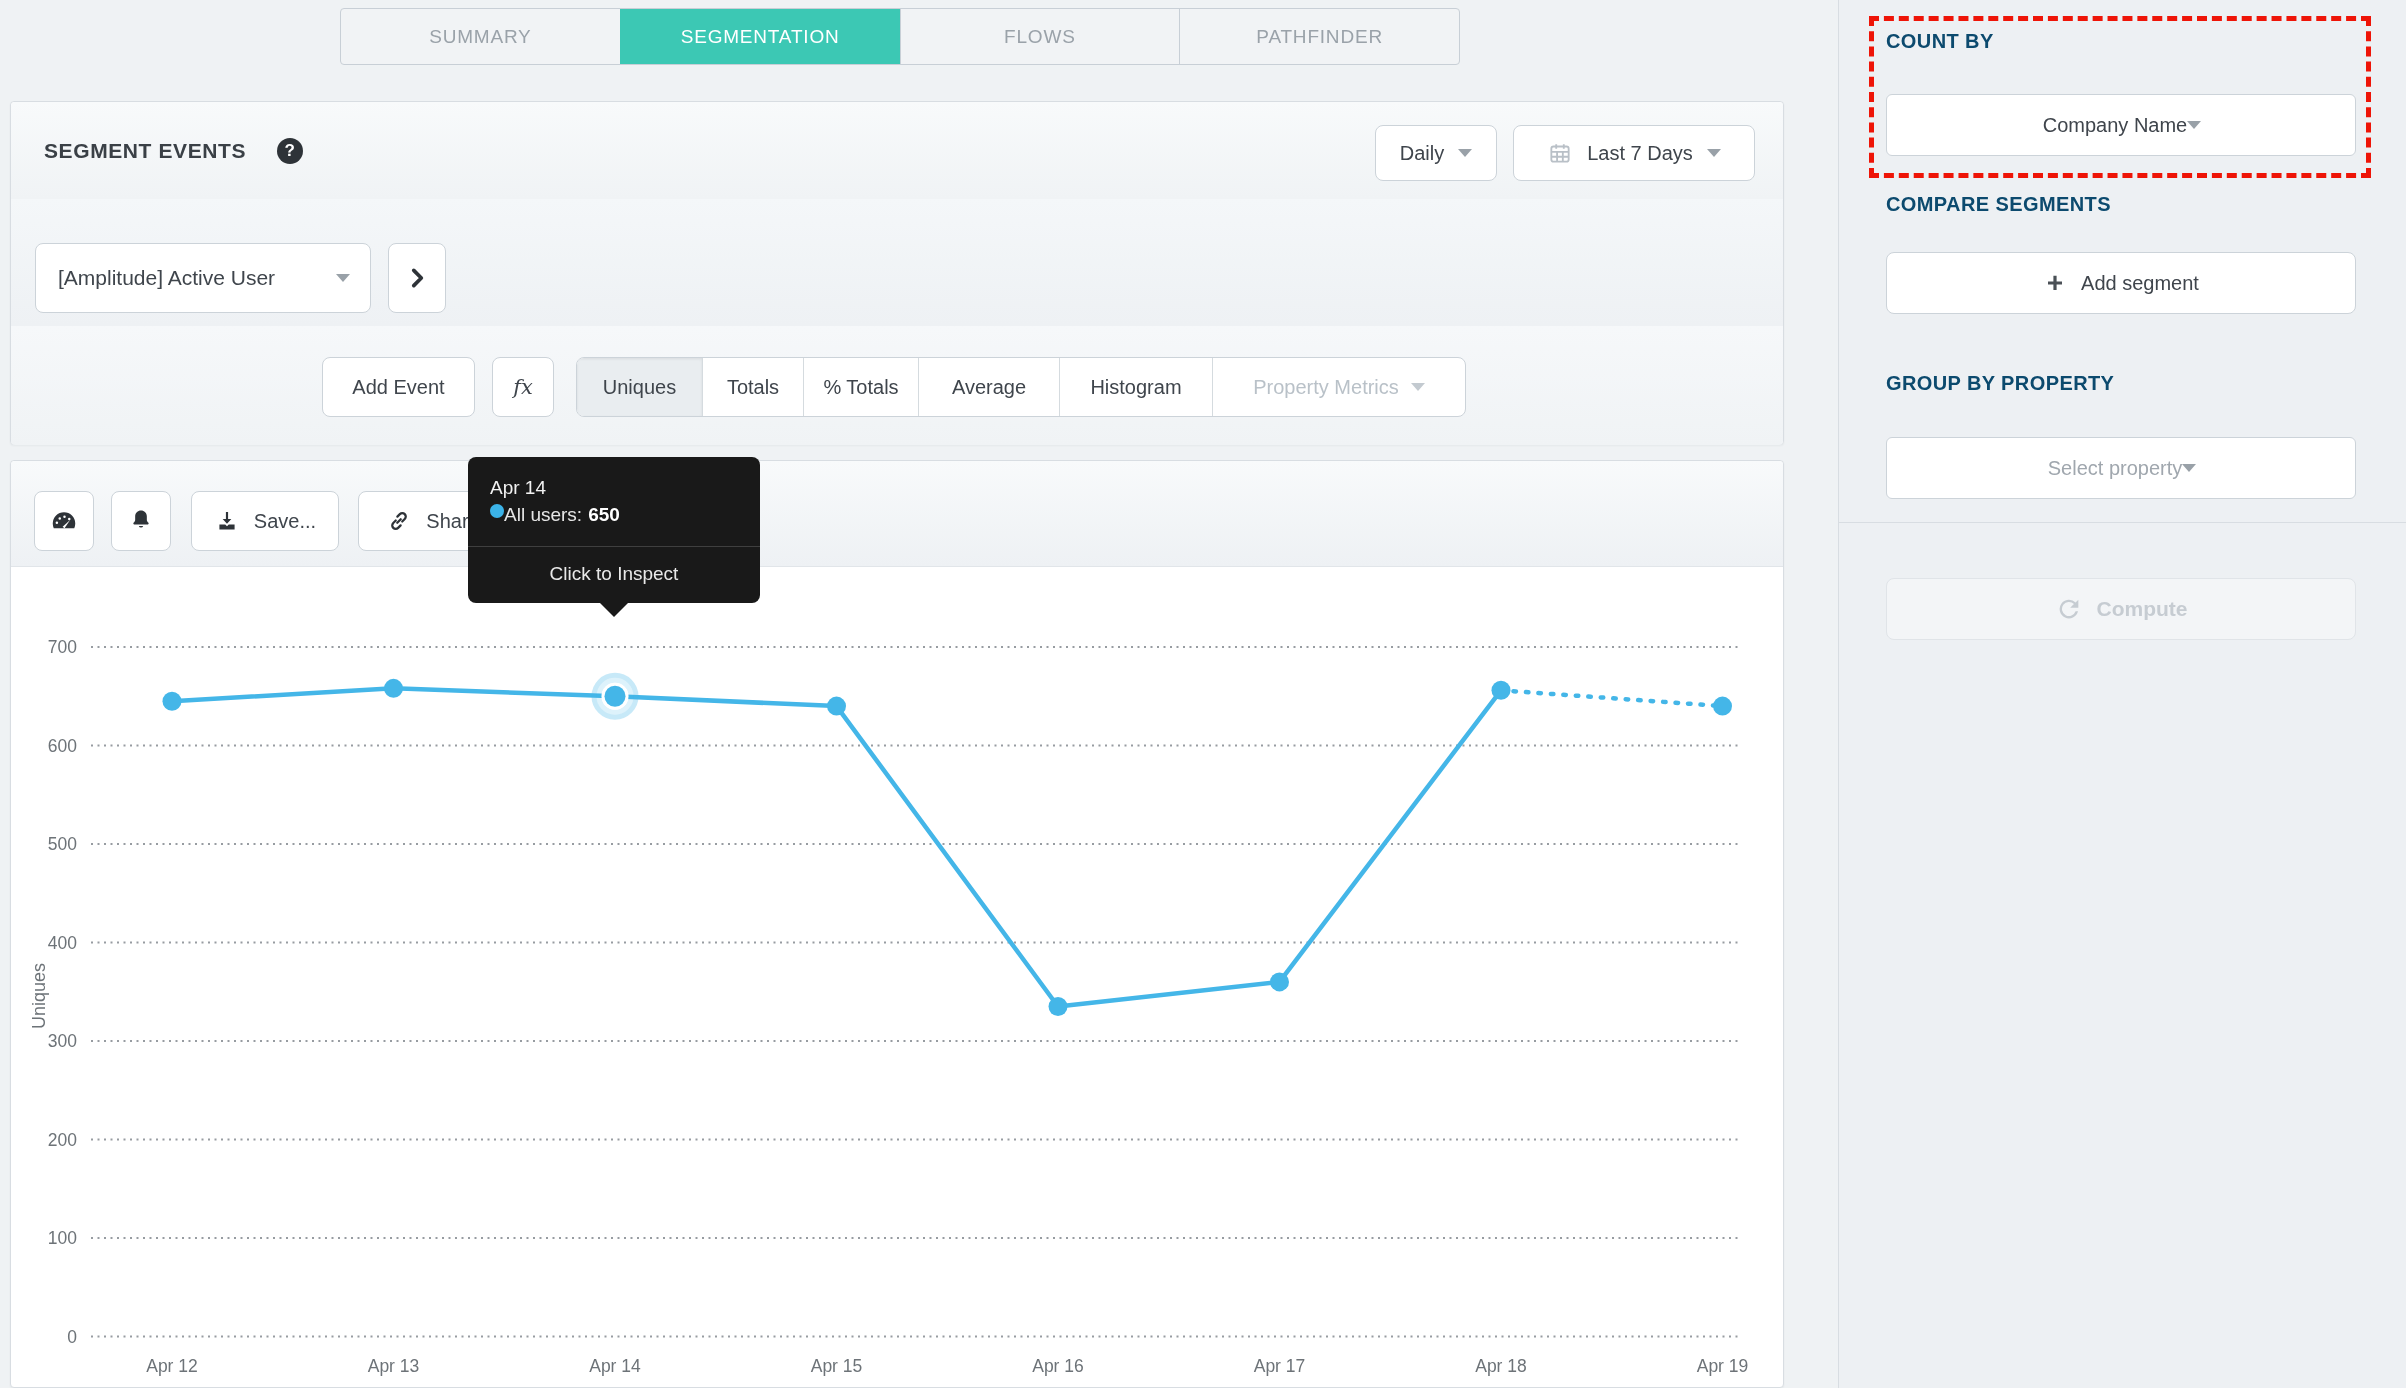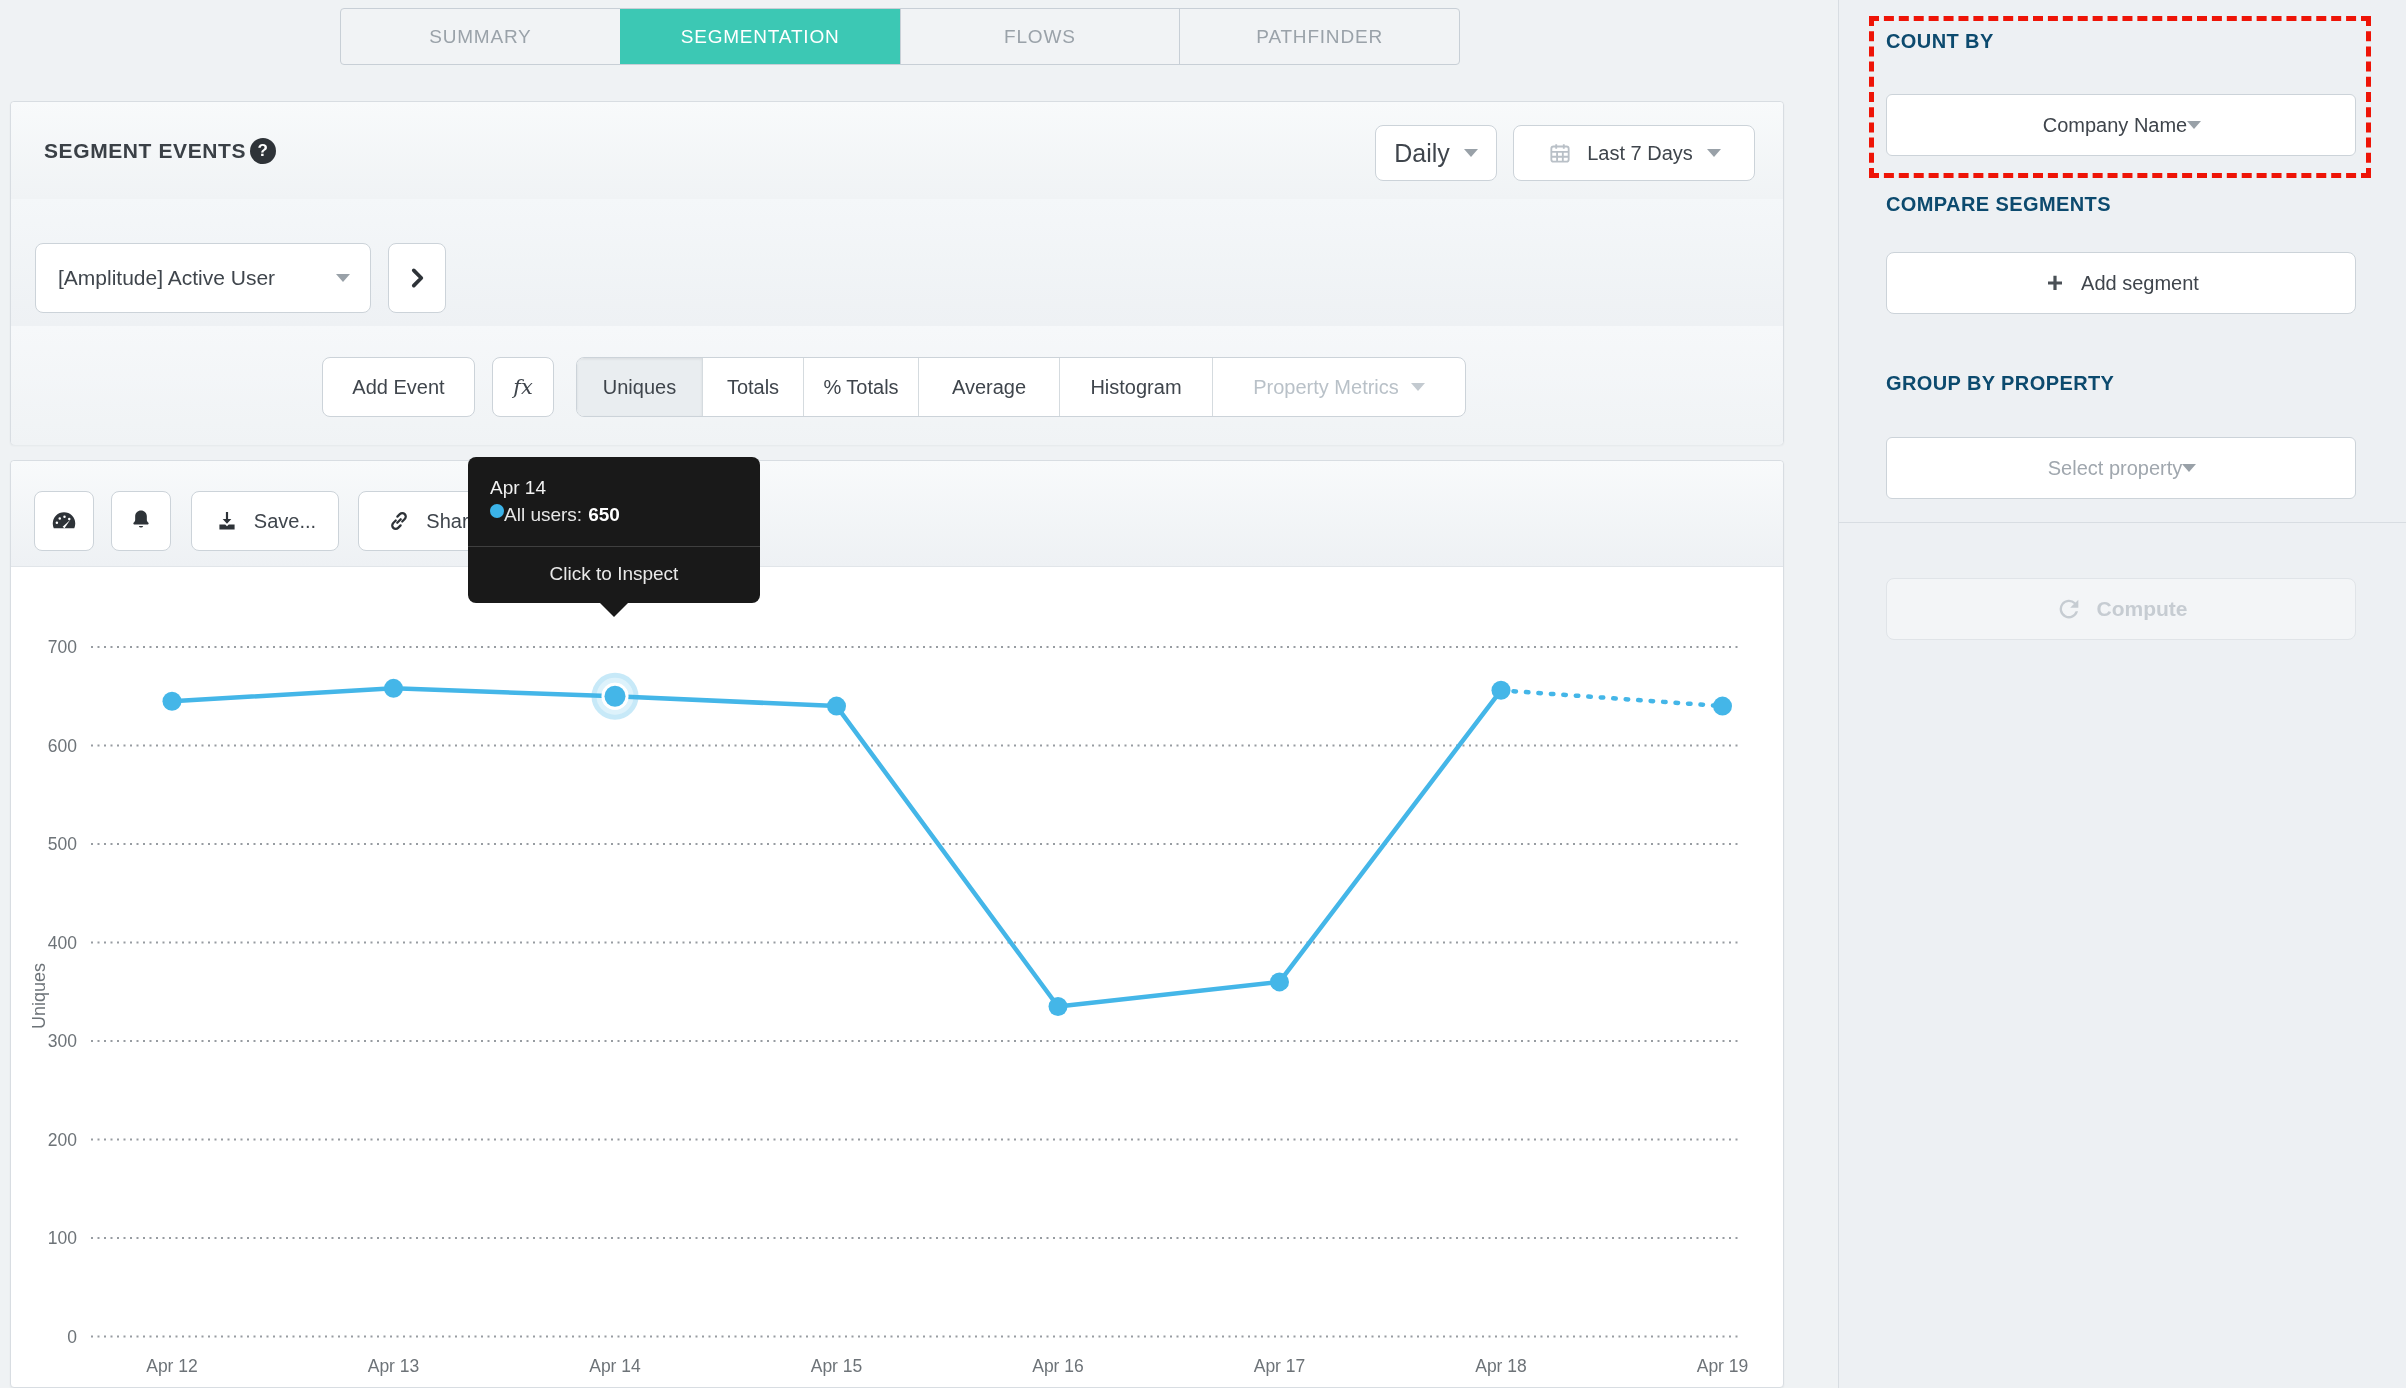--- a/index.html
+++ b/index.html
@@ -15,28 +15,28 @@
 
   
   .panel{background:#fff;border:1px solid #d8dde2;border-radius:4px;box-shadow:0 1px 2px rgba(40,50,60,.05);box-sizing:border-box;}
   #panelA{left:10px;top:101px;width:1774px;height:344px;}
   #panelB{left:10px;top:460px;width:1774px;height:928px;}
 
   .rowHeader{position:absolute;left:0;top:0;width:100%;height:97px;background:linear-gradient(#f8fafb,#f0f3f5);border-bottom:1px solid #e1e5e9;border-radius:4px 4px 0 0;}
   .rowEvents{position:absolute;left:0;top:97px;width:100%;height:127px;background:linear-gradient(#f4f7f9,#eef1f4);border-bottom:1px solid #e1e5e9;}
   .rowMetrics{position:absolute;left:0;top:224px;width:100%;height:119px;background:linear-gradient(#f6f8fa,#f0f3f5);border-radius:0 0 4px 4px;}
 
-  .panel-title{position:absolute;left:33px;top:0;height:97px;display:flex;align-items:center;gap:4px;font-size:21px;font-weight:600;letter-spacing:.6px;color:#3a4046;}
+  .panel-title{position:absolute;left:33px;top:0;height:97px;display:flex;align-items:center;gap:31px;font-size:21px;font-weight:600;letter-spacing:.6px;color:#3a4046;}
   .help{width:26px;height:26px;border-radius:50%;background:#2e3338;color:#fff;font-size:17px;font-weight:700;display:flex;align-items:center;justify-content:center;cursor:pointer;}
 
   .btn{display:flex;align-items:center;justify-content:center;background:#fff;border:1px solid #ccd3d9;border-radius:8px;color:#3f454c;box-sizing:border-box;cursor:pointer;}
   .caret{width:0;height:0;border-left:7px solid transparent;border-right:7px solid transparent;border-top:8px solid #99a1a8;}
 
   
-  .daily-btn{left:1364px;top:23px;width:122px;height:56px;gap:14px;font-size:25px;}
+  .daily-btn{left:1364px;top:23px;width:122px;height:56px;gap:14px;font-size:20px;}
   .range-btn{left:1502px;top:23px;width:242px;height:56px;gap:14px;font-size:20px;}
 
   
   .event-select{left:24px;top:44px;width:336px;height:70px;justify-content:space-between;padding:0 20px 0 22px;font-size:21px;}
   .expand-btn{left:377px;top:44px;width:58px;height:70px;}
 
   
   .add-event{left:311px;top:31px;width:153px;height:60px;font-size:20px;}
   .fx-btn{left:481px;top:31px;width:62px;height:60px;font-size:21px;font-family:"DejaVu Serif",serif;font-style:italic;}
   .mode-group{position:absolute;left:565px;top:31px;height:60px;display:flex;background:#fff;border:1px solid #ccd3d9;border-radius:8px;overflow:hidden;box-sizing:border-box;}

